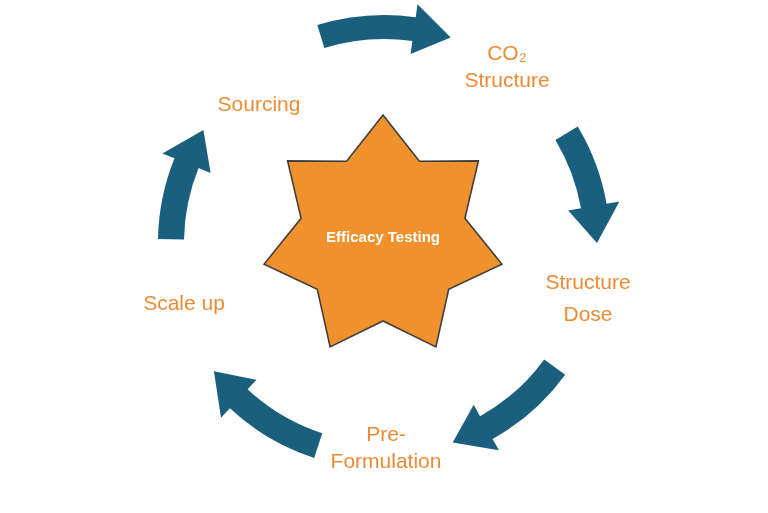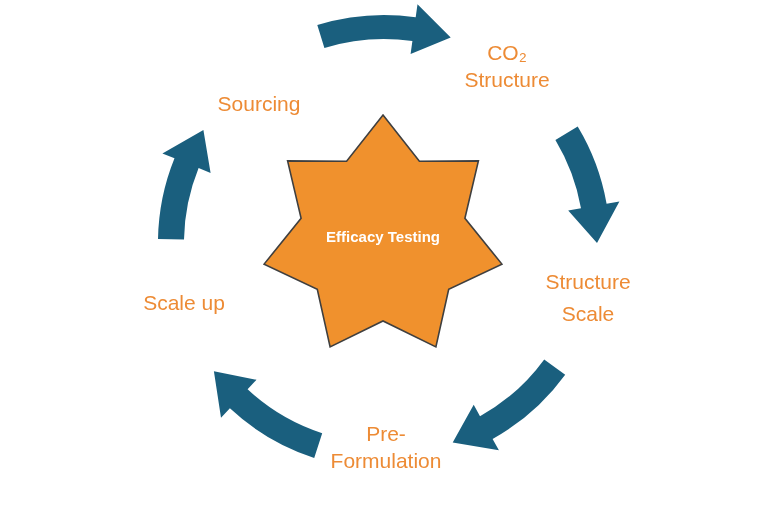--- a/index.html
+++ b/index.html
@@ -58,21 +58,21 @@
     <div>Sourcing</div>
   </div>
 
   <div class="stage" id="stage-co2-extraction">
     <div>CO₂</div>
     <div>Structure</div>
   </div>
 
   <div class="stage" id="stage-identification">
     <div>Structure</div>
-    <div>Scale</div>
+    <div>Dose</div>
   </div>
 
   <div class="stage" id="stage-pre-formulation">
     <div>Pre-</div>
     <div>Formulation</div>
   </div>
 
   <div class="stage" id="stage-scale-up">
     <div>Scale up</div>
   </div>

